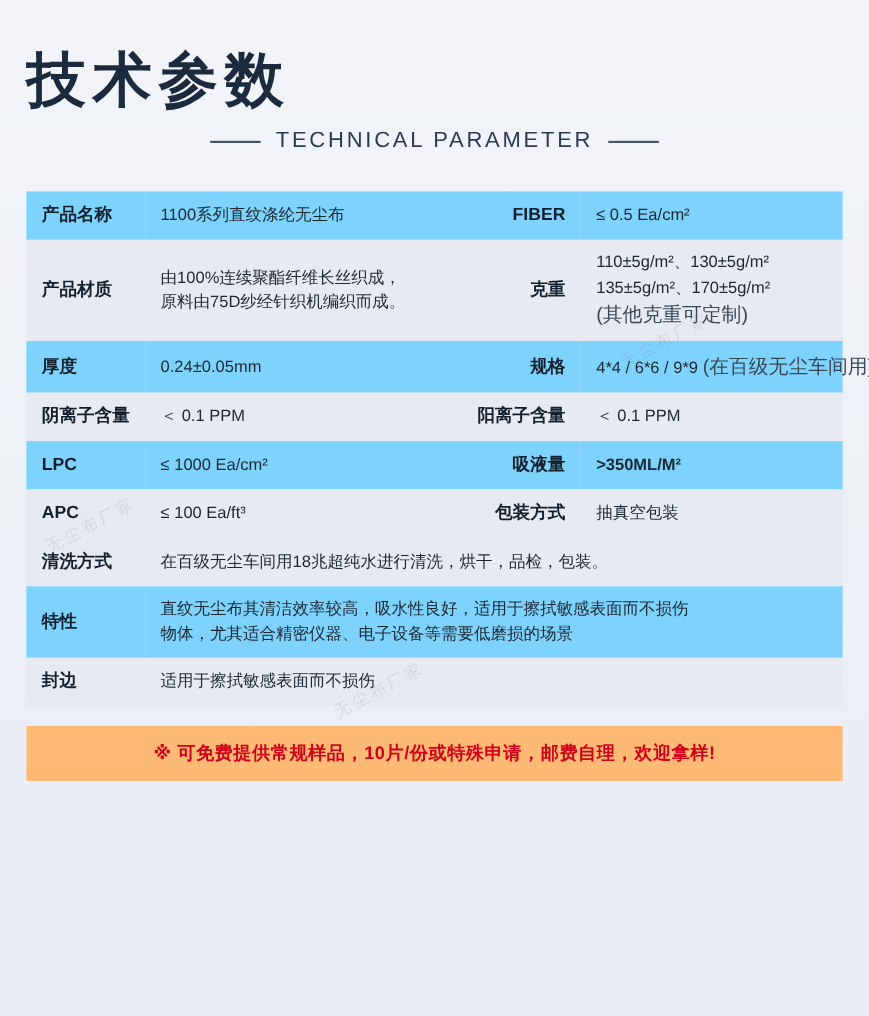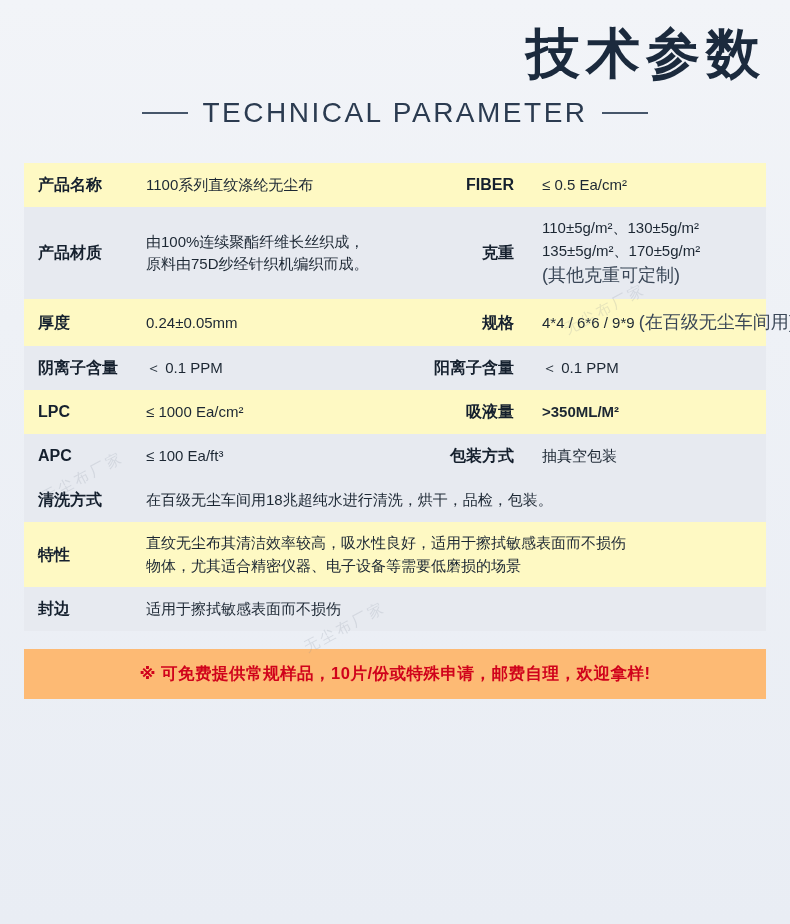--- a/index.html
+++ b/index.html
@@ -16,22 +16,22 @@
   }
   .page {
     position: relative;
     width: 790px;
     height: 924px;
     box-sizing: border-box;
     padding: 0 24px;
   }
   
   .header {
-    text-align: right;
-    padding-top: 24px;
+    text-align: left;
+    padding-top: 44px;
   }
   .title-cn {
     font-size: 54px;
     font-weight: 700;
     letter-spacing: 6px;
     color: #1b2a3d;
     line-height: 1.1;
   }
   .subtitle-row {
     display: flex;
@@ -39,34 +39,34 @@
     justify-content: center;
     gap: 14px;
     margin-top: 14px;
   }
   .rule {
     width: 46px;
     height: 2px;
     background: #46566a;
   }
   .title-en {
-    font-size: 28px;
+    font-size: 20px;
     letter-spacing: 2.5px;
     color: #2b3b50;
   }
   
   .spec-table {
     margin-top: 34px;
     width: 742px;
     border-collapse: collapse;
     table-layout: fixed;
     position: relative;
     z-index: 2;
   }
-  .spec-table tr.band-a td { background: #fef9c3; }
+  .spec-table tr.band-a td { background: #7dd3fc; }
   .spec-table tr.band-b td { background: #e7eaf0; }
   .spec-table td {
     padding: 10px 14px;
     vertical-align: middle;
     font-size: 15px;
     line-height: 1.5;
     border: 0;
   }
   td.label {
     font-weight: 700;

